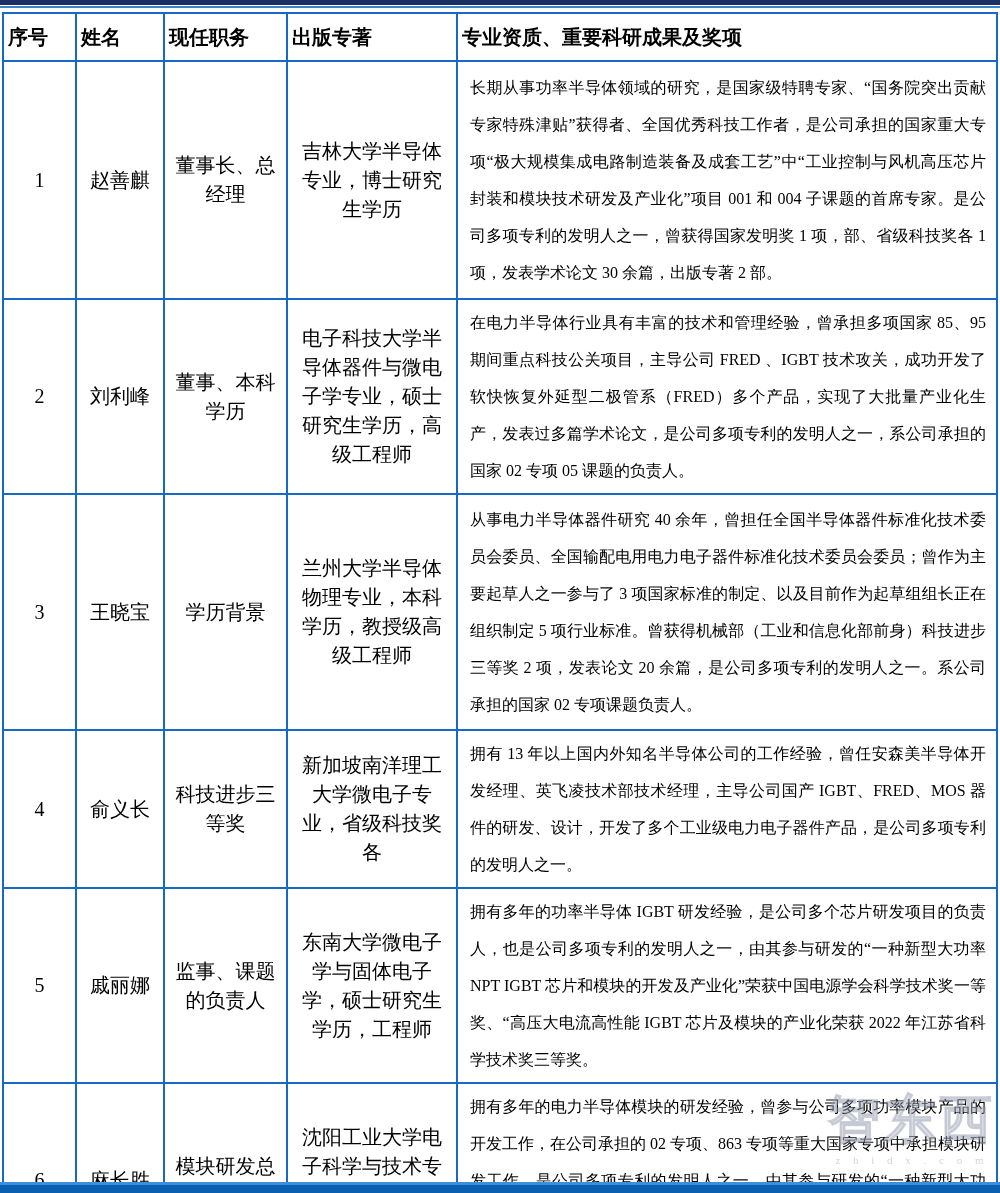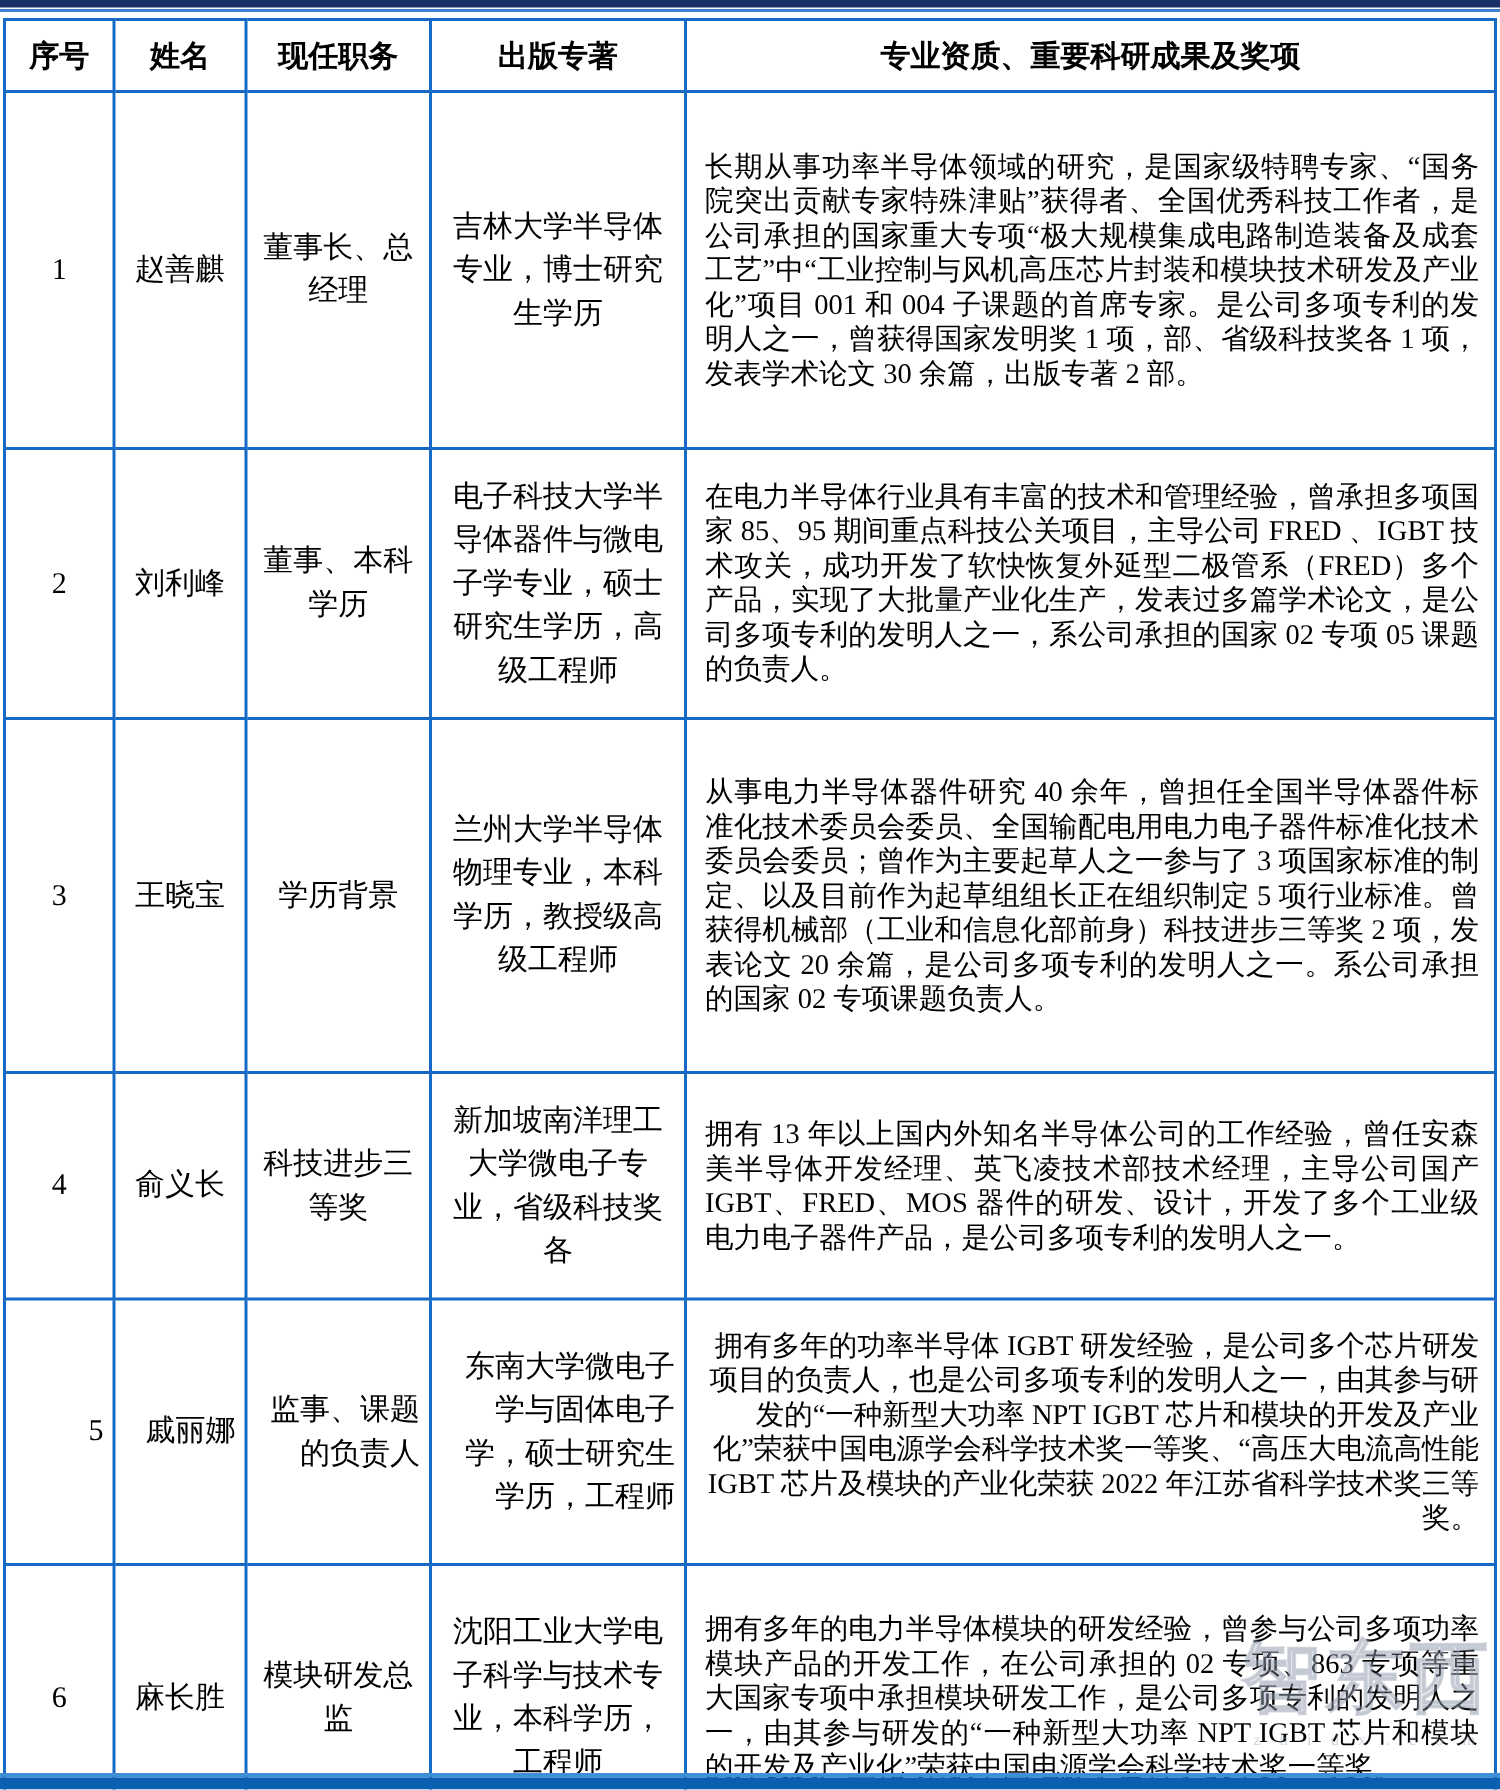--- a/index.html
+++ b/index.html
@@ -45,42 +45,42 @@
   table.exec-table th,
   table.exec-table td {
     border: 2px solid #1669c5;
     vertical-align: middle;
     background: #ffffff;
     overflow: hidden;
   }
   table.exec-table th {
     font-size: 20px;
     font-weight: bold;
-    text-align: center;
+    text-align: left;
     height: 42px;
     padding: 2px 4px;
     border-radius: 24px;
   }
   td.c-center {
     text-align: center;
     font-size: 20px;
     line-height: 29px;
     padding: 4px 6px;
   }
   td.c-achieve {
     text-align: justify;
-    font-size: 19px;
-    line-height: 23px;
+    font-size: 16px;
+    line-height: 37px;
     padding: 4px 10px 4px 12px;
   }
   tr.r1 td { height: 228px; }
   tr.r2 td { height: 170px; }
   tr.r3 td { height: 226px; margin-top: 36px; }
   tr.r4 td { height: 141px; }
-  tr.r5 td { height: 167px; text-align: right; }
+  tr.r5 td { height: 167px; }
   tr.r6 td { height: 168px; }
 
   .watermark {
     position: absolute;
     top: 1090px;
     left: 822px;
     width: 180px;
     text-align: center;
     pointer-events: none;
     z-index: 5;

